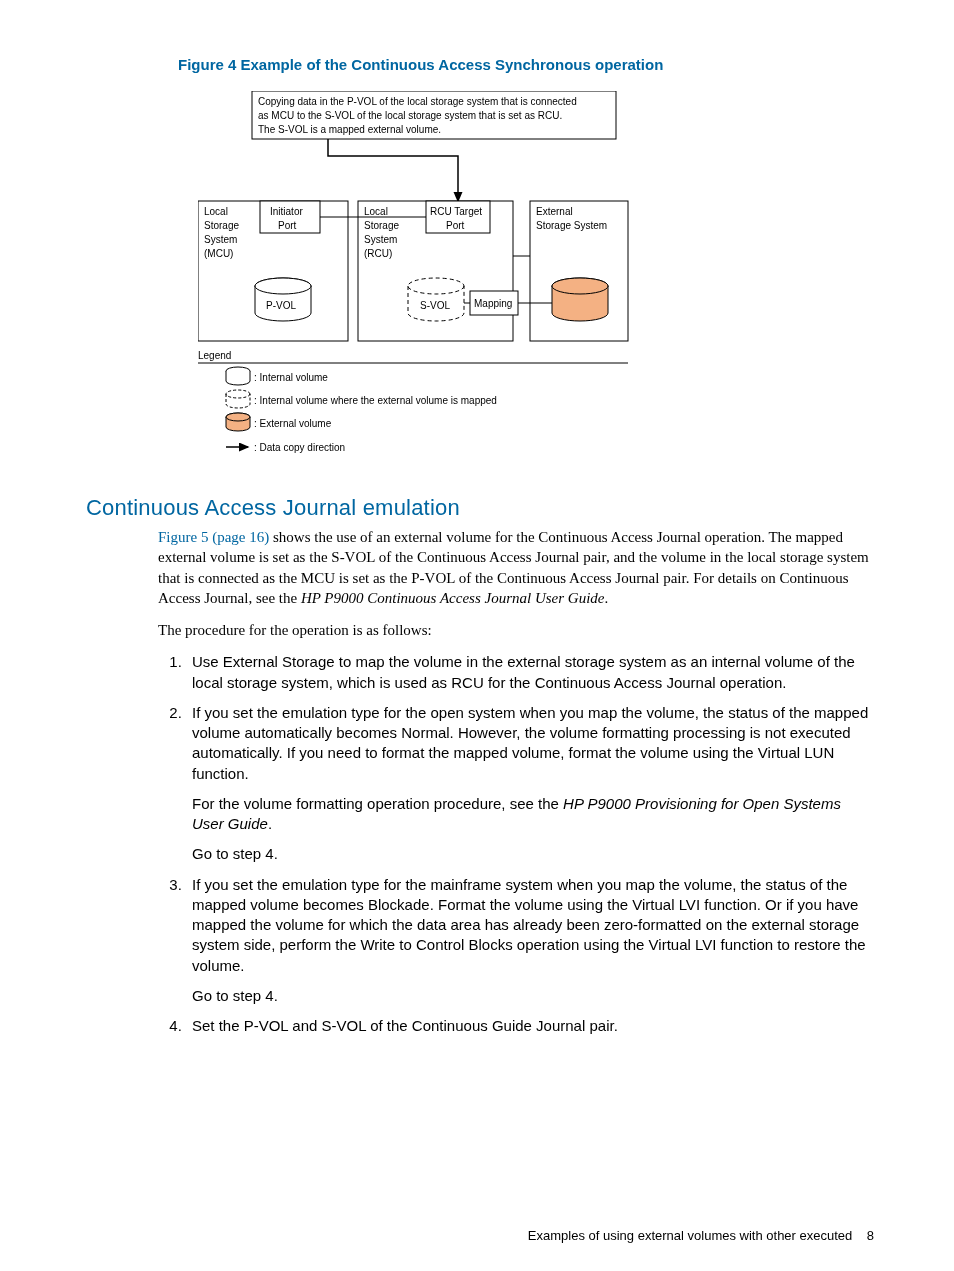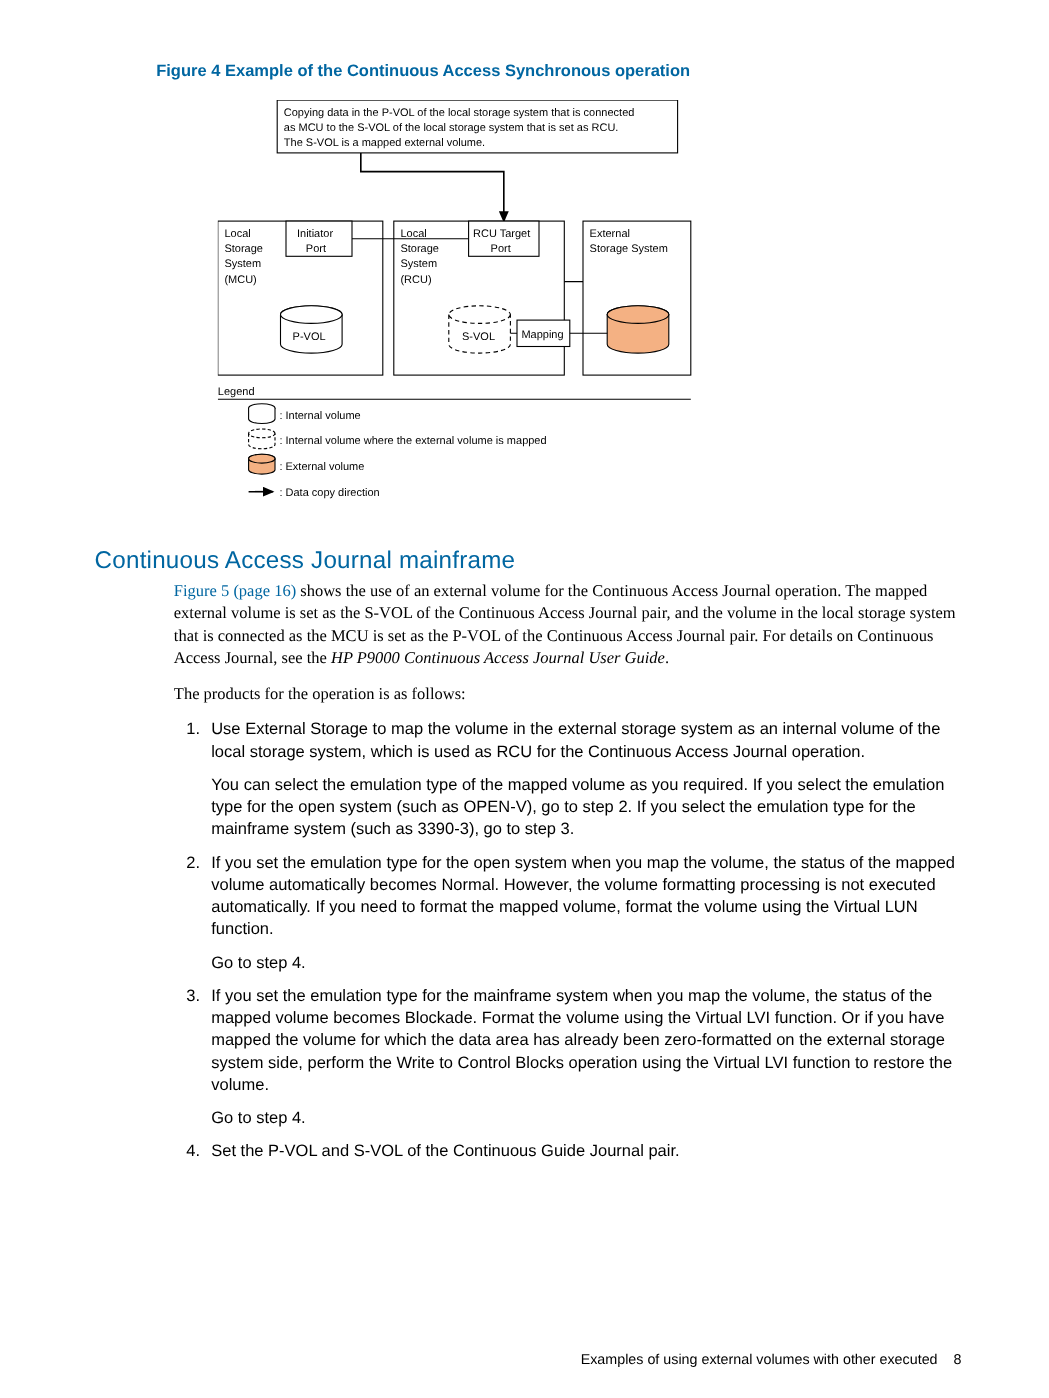--- a/index.html
+++ b/index.html
@@ -14,21 +14,21 @@
     padding: 56px 80px 40px 86px;
     box-sizing: border-box;
     position: relative;
     min-height: 1271px;
   }
   .figure-title {
     color: #0066a1;
     font-size: 15px;
     font-weight: bold;
     margin-bottom: 18px;
-    margin-left: 56px;
+    margin-left: 92px;
   }
   .diagram {
     margin-left: 112px;
     margin-bottom: 20px;
   }
   .section-heading {
     color: #0066a1;
     font-size: 22px;
     font-weight: normal;
     margin: 12px 0 6px 0;
@@ -156,35 +156,35 @@
       <ellipse cx="40" cy="326" rx="12" ry="4" fill="#f4b183" stroke="#000"></ellipse>
       <path d="M28,326 L28,336 A12,4 0 0 0 52,336 L52,326" fill="#f4b183" stroke="#000"></path>
       <ellipse cx="40" cy="326" rx="12" ry="4" fill="#f4b183" stroke="#000"></ellipse>
       <text x="56" y="336" class="svg-text-sm">: External volume</text>
 
       <line x1="28" y1="356" x2="50" y2="356" stroke="#000" stroke-width="1.5" marker-end="url(#arrow)"></line>
       <text x="56" y="360" class="svg-text-sm">: Data copy direction</text>
     </svg>
   </div>
 
-  <div class="section-heading">Continuous Access Journal mainframe</div>
+  <div class="section-heading">Continuous Access Journal emulation</div>
 
   <div class="body-text">
     <span class="link">Figure 5 (page 16)</span><span> shows the use of an external volume for the Continuous Access Journal operation. The mapped external volume is set as the S-VOL of the Continuous Access Journal pair, and the volume in the local storage system that is connected as the MCU is set as the P-VOL of the Continuous Access Journal pair. For details on Continuous Access Journal, see the </span><span class="italic">HP P9000 Continuous Access Journal User Guide</span><span>.</span>
   </div>
 
-  <div class="body-text">The products for the operation is as follows:</div>
+  <div class="body-text">The procedure for the operation is as follows:</div>
 
   <ol class="steps">
     <li>
       <span>Use External Storage to map the volume in the external storage system as an internal volume of the local storage system, which is used as RCU for the Continuous Access Journal operation.</span>
-      <p>You can select the emulation type of the mapped volume as you required. If you select the emulation type for the open system (such as OPEN-V), go to step 2. If you select the emulation type for the mainframe system (such as 3390-3), go to step 3.</p>
     </li>
     <li>
       <span>If you set the emulation type for the open system when you map the volume, the status of the mapped volume automatically becomes Normal. However, the volume formatting processing is not executed automatically. If you need to format the mapped volume, format the volume using the Virtual LUN function.</span>
+      <p><span>For the volume formatting operation procedure, see the </span><span class="italic">HP P9000 Provisioning for Open Systems User Guide</span><span>.</span></p>
       <p>Go to step 4.</p>
     </li>
     <li>
       <span>If you set the emulation type for the mainframe system when you map the volume, the status of the mapped volume becomes Blockade. Format the volume using the Virtual LVI function. Or if you have mapped the volume for which the data area has already been zero-formatted on the external storage system side, perform the Write to Control Blocks operation using the Virtual LVI function to restore the volume.</span>
       <p>Go to step 4.</p>
     </li>
     <li>
       <span>Set the P-VOL and S-VOL of the Continuous Guide Journal pair.</span>
     </li>
   </ol>

